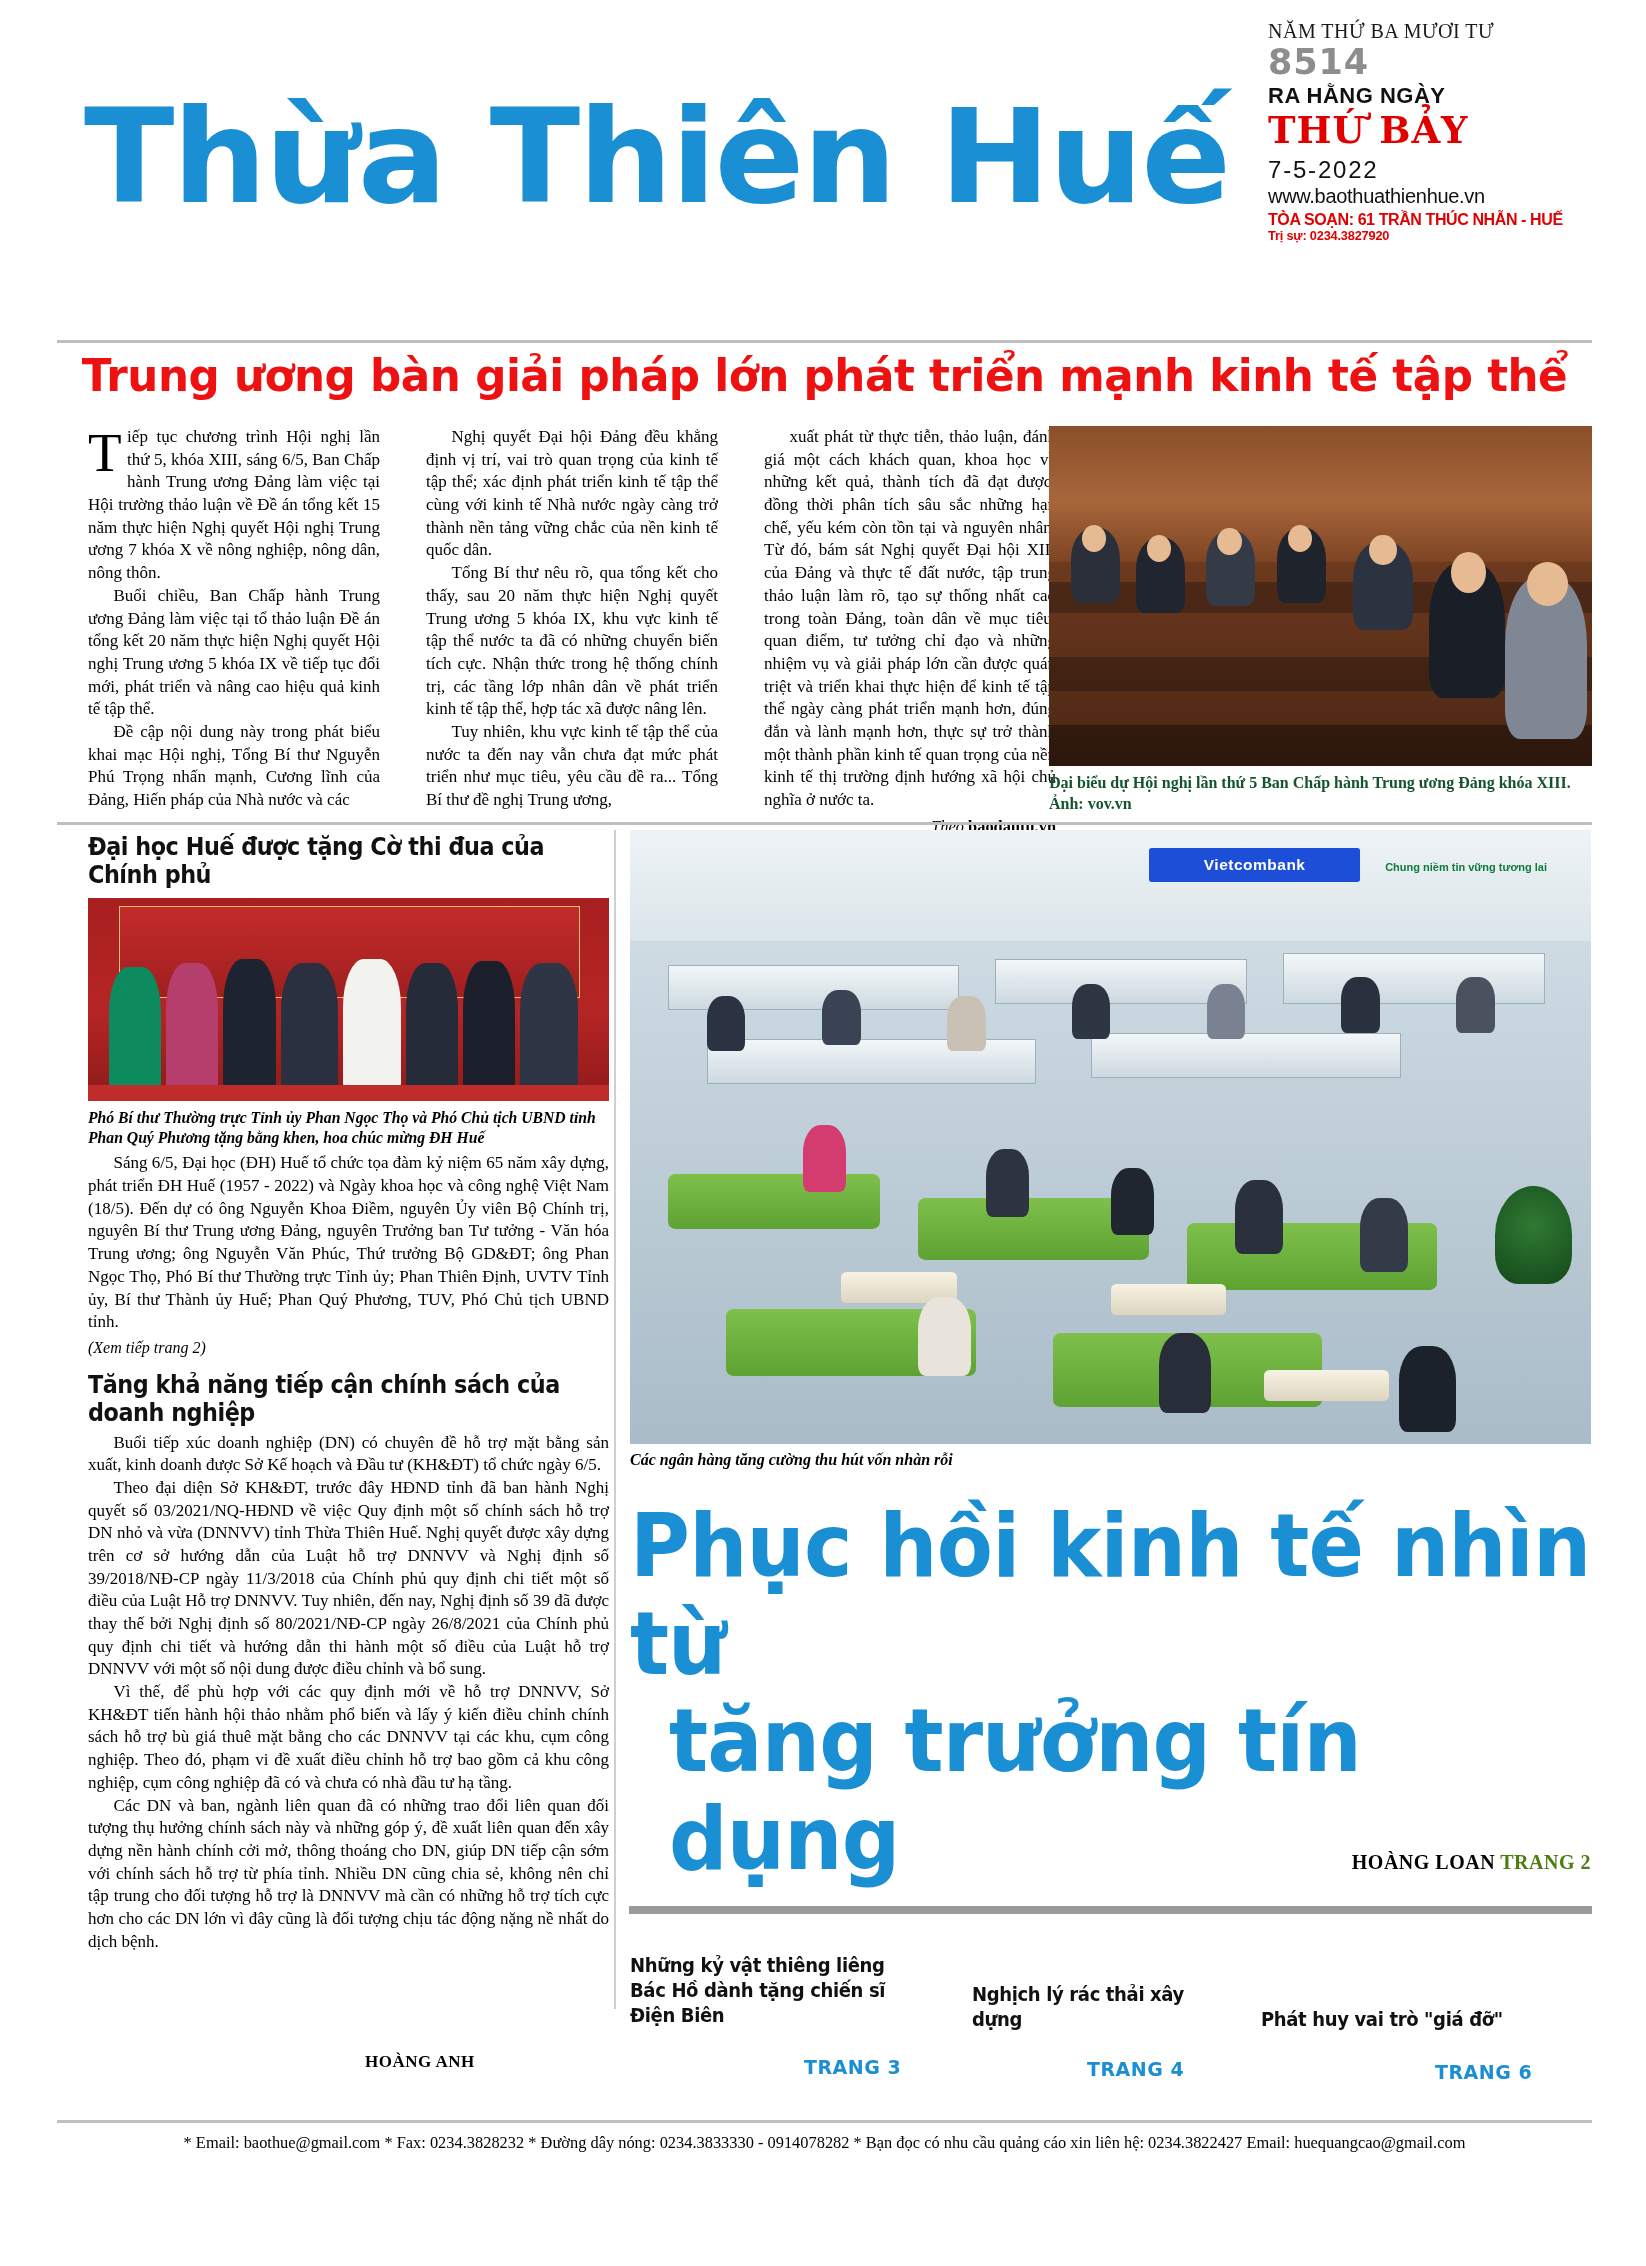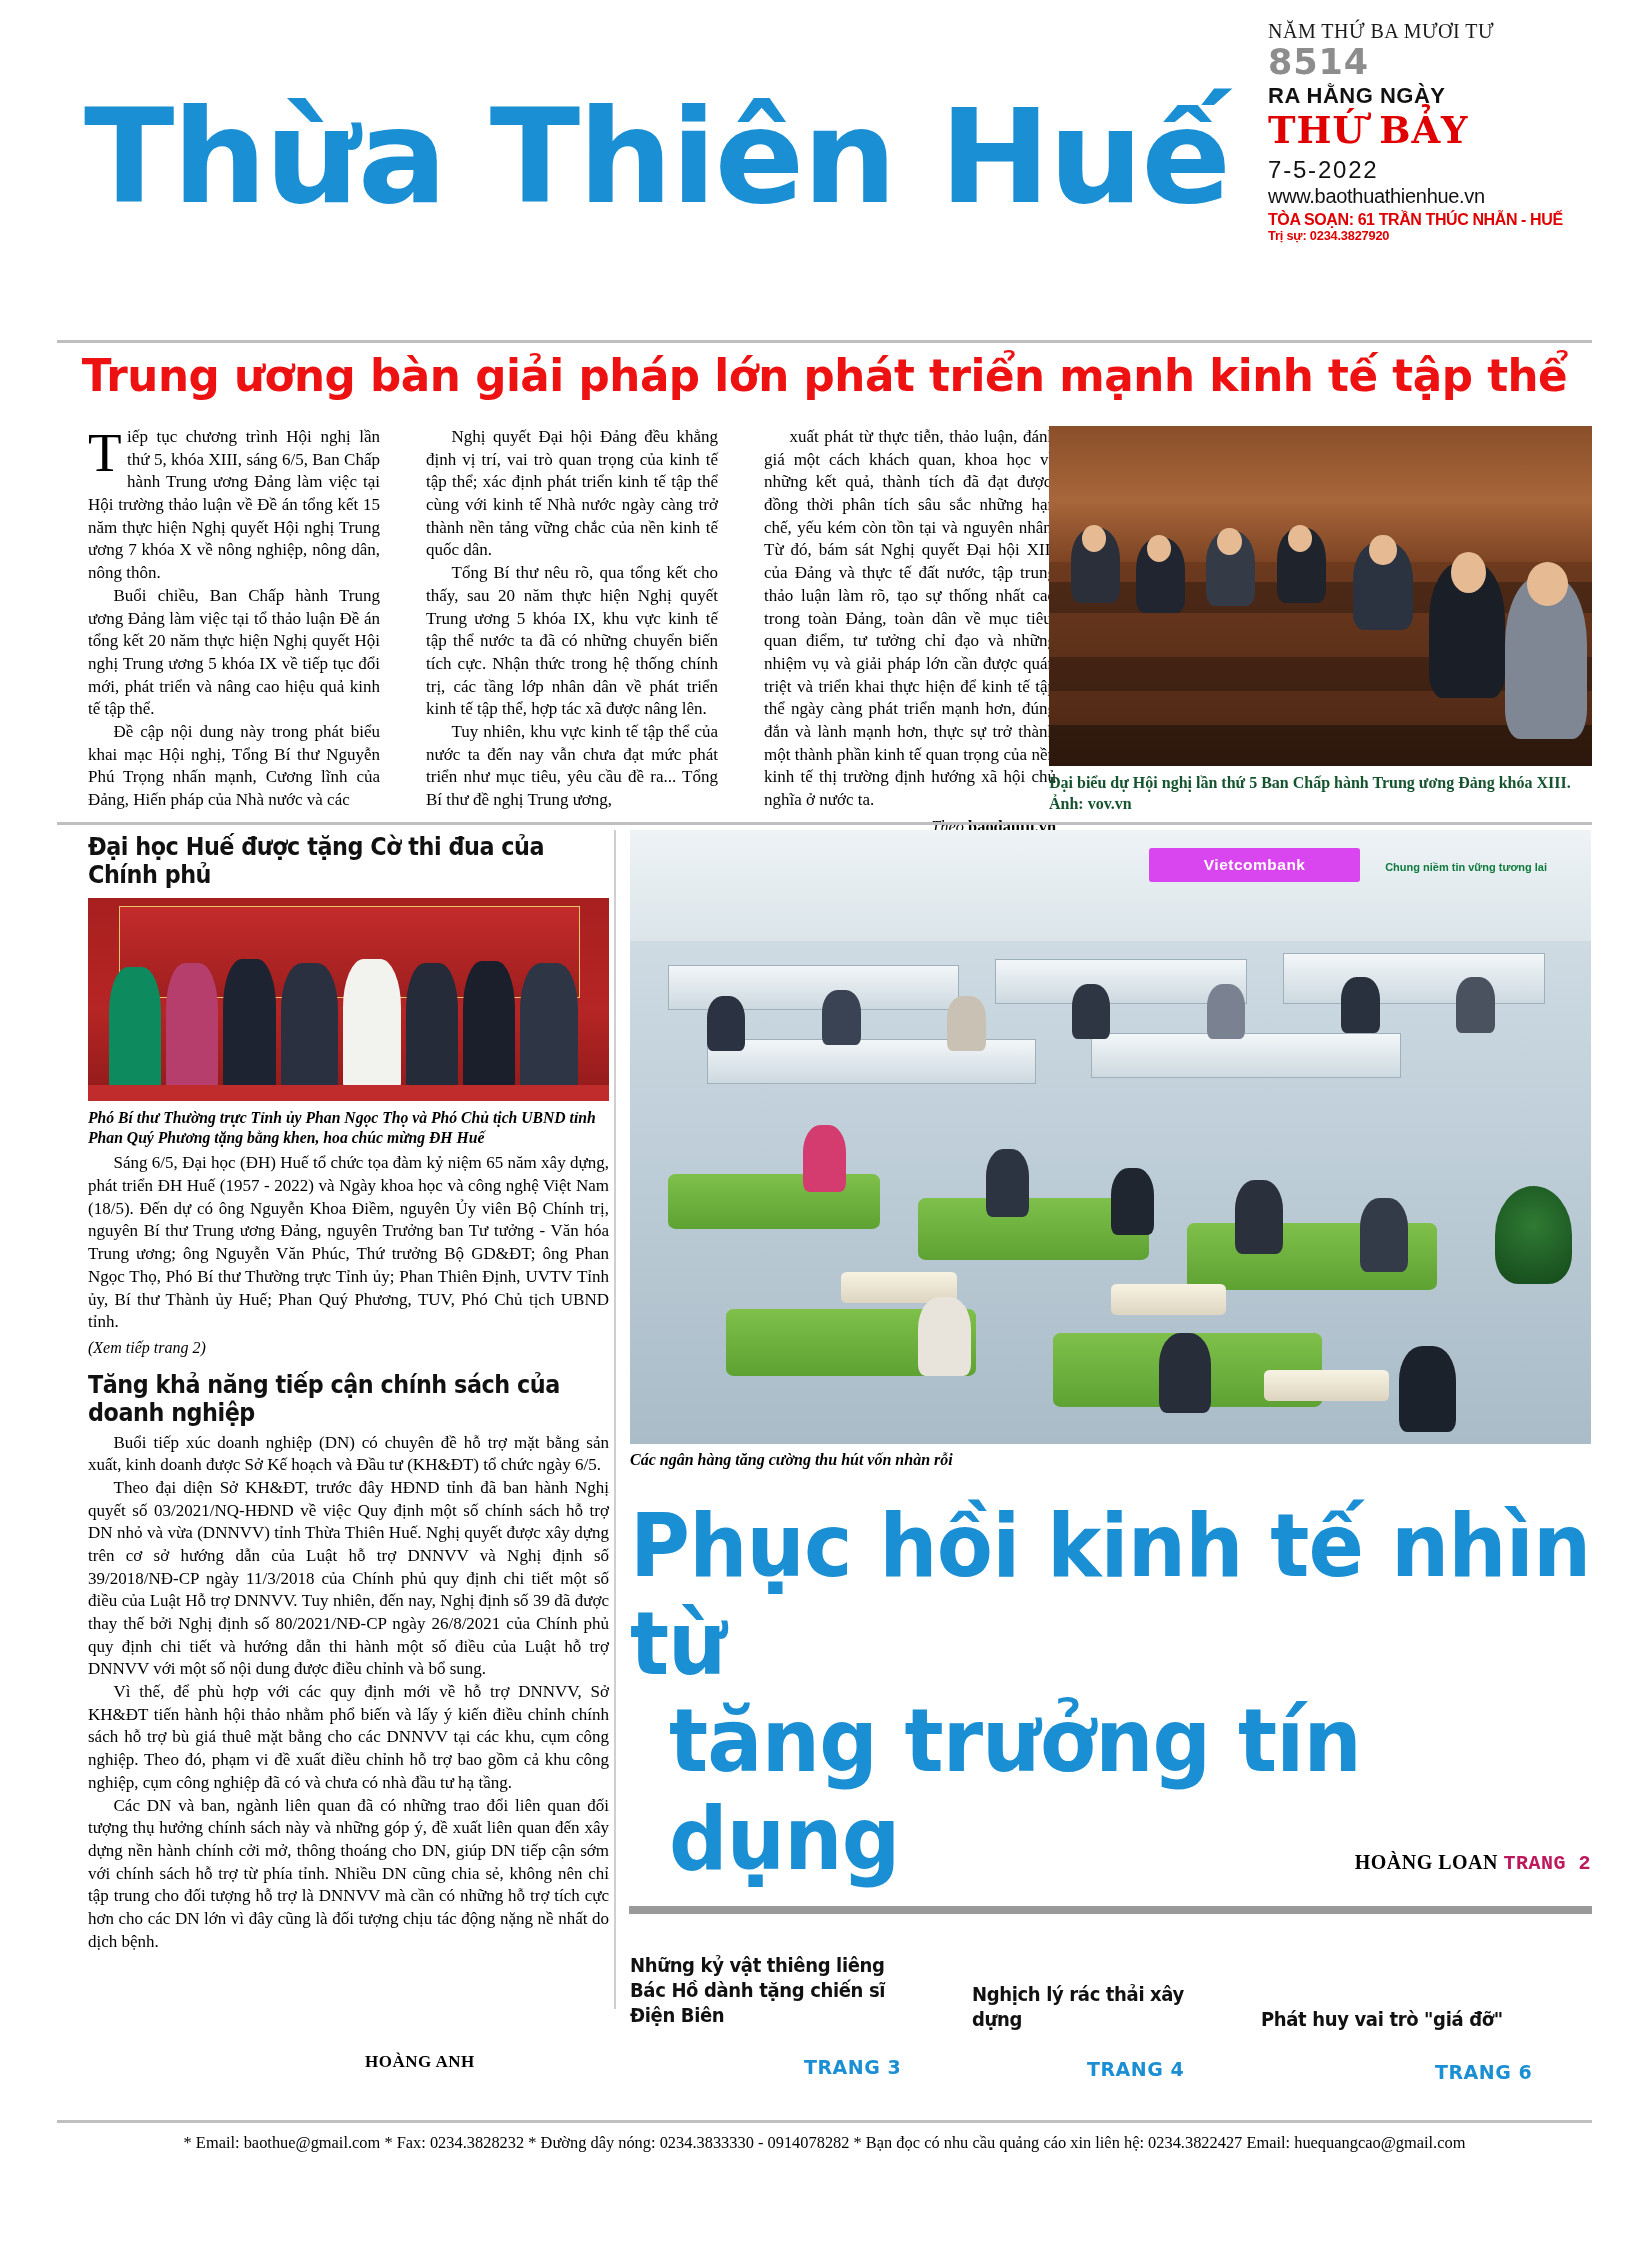--- a/index.html
+++ b/index.html
@@ -316,21 +316,21 @@
   .big-byline {
     position: absolute;
     left: 630px; top: 1851px;
     width: 961px;
     text-align: right;
     font-family: "Liberation Serif", serif;
     font-weight: bold;
     font-size: 20px;
     letter-spacing: 0.5px;
   }
-  .big-byline .red { color: #be185d; font-family: Liberation Mono, monospace; }
+  .big-byline .red { color: #4d7c0f; }
 
   .rule-teaser {
     position: absolute;
     left: 629px; top: 1906px;
     width: 963px;
     height: 8.2px;
     background: #9a9a9a;
   }
 
   
@@ -413,21 +413,21 @@
     background:linear-gradient(180deg,#c42b2b,#a01f1f);
     border:1.8px solid #e9c46a;
   }
   .aw-p { position:absolute; bottom:4%; border-radius:36% 36% 8% 8%; }
 
   
   .bk-bg { position:absolute; inset:0; background:linear-gradient(180deg,#d9e3ea 0%, #c8d6df 30%, #b9c9d4 65%, #a9bcc8 100%); }
   .bk-wall { position:absolute; left:0; top:0; width:100%; height:18%; background:linear-gradient(180deg,#eef3f6,#dbe5ea); }
   .bk-sign {
     position:absolute; top:3%; left:54%; width:22%; height:5.5%;
-    background:#d946ef; border-radius:2.7px;
+    background:#1d4ed8; border-radius:2.7px;
     color:#fff; font-family:"Liberation Sans",sans-serif; font-weight:bold;
     font-size:15.5px; display:flex; align-items:center; justify-content:center;
     letter-spacing:0.5px;
   }
   .bk-sign2 {
     position:absolute; top:3.5%; left:78%; width:18%; height:5%;
     color:#0f7a3c; font-family:"Liberation Sans",sans-serif; font-weight:bold;
     font-size:11px; display:flex; align-items:center; justify-content:center;
   }
   .bk-counter { position:absolute; background:linear-gradient(180deg,#f2f6f8,#cdd9e0); border:0.9px solid #9fb0bb; }

